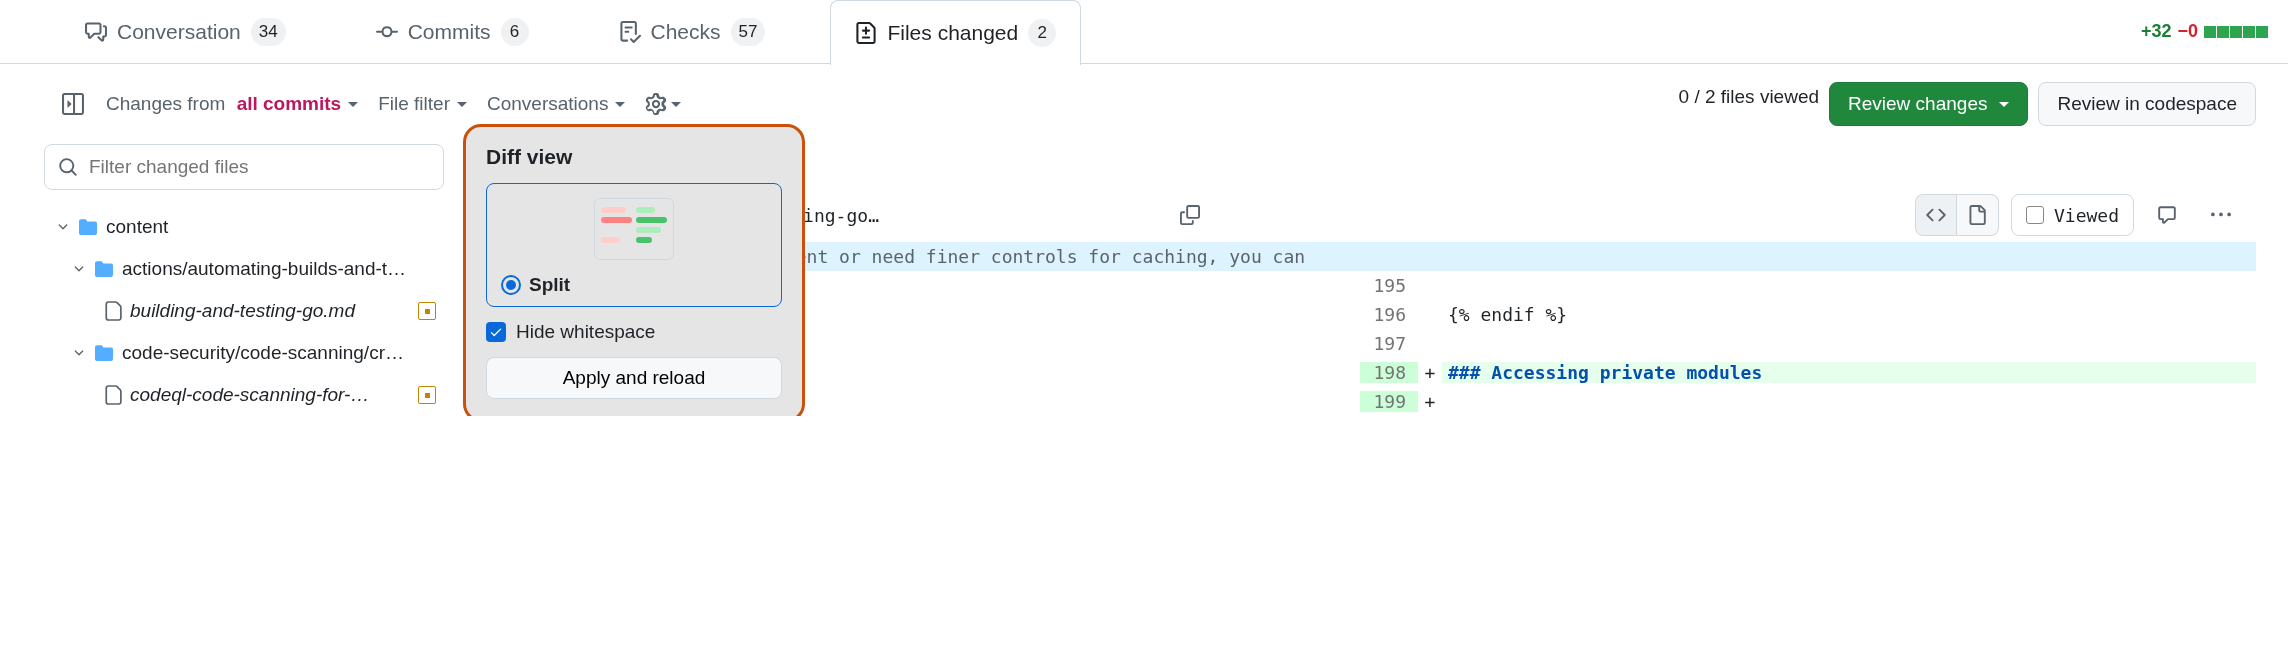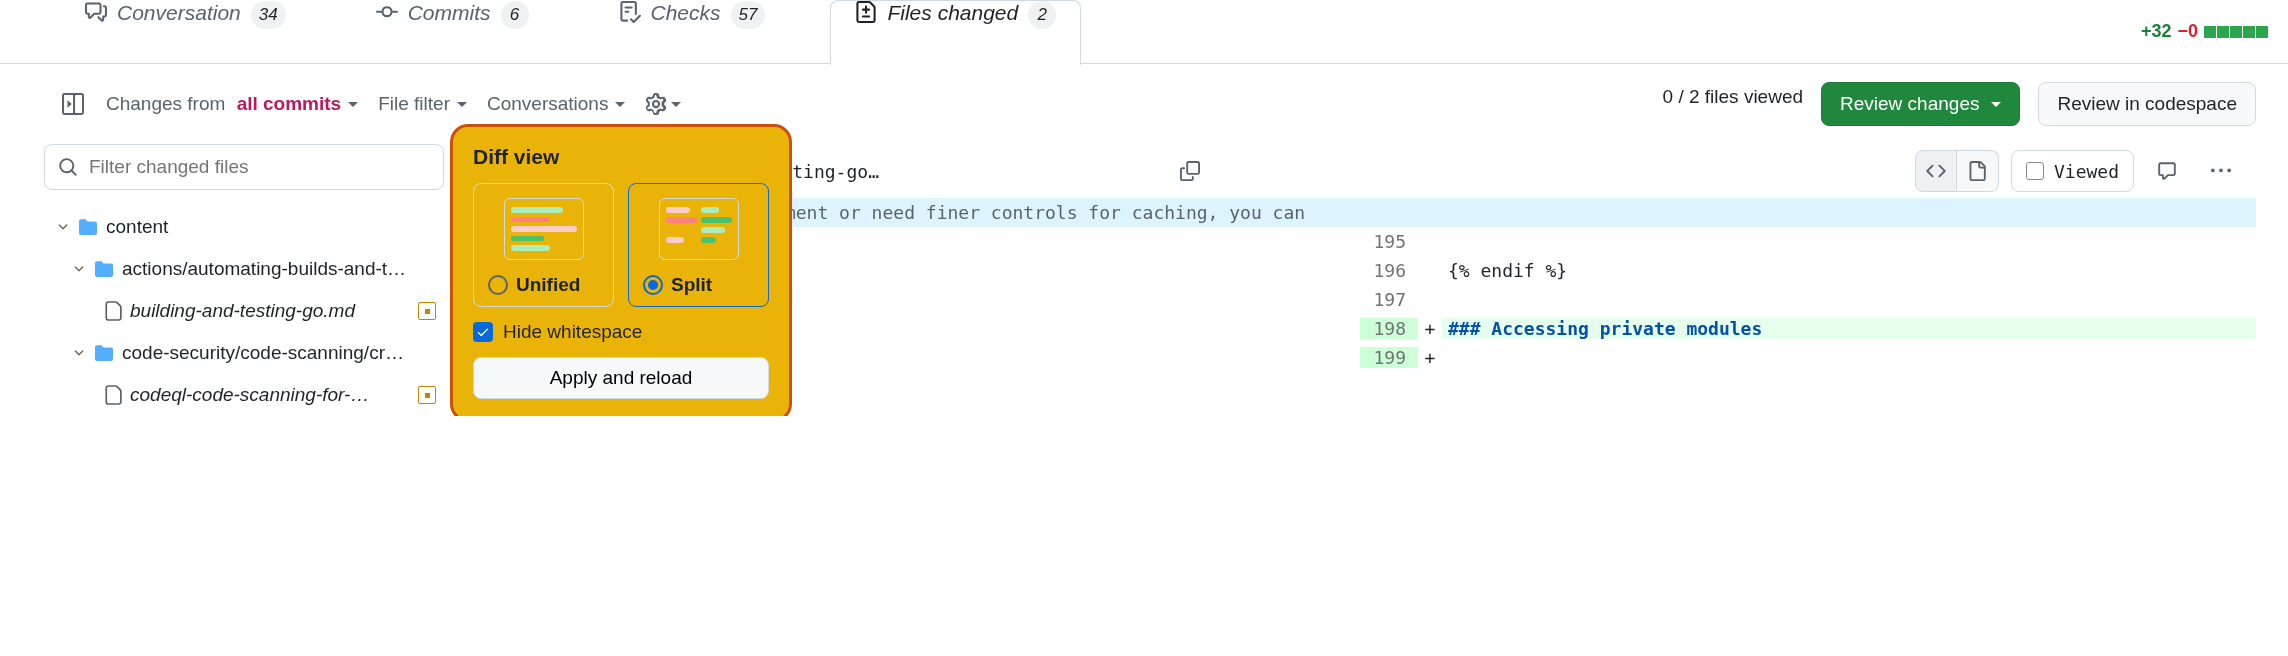--- a/index.html
+++ b/index.html
@@ -14,32 +14,31 @@
 
 .tab-nav {
   display: flex;
   align-items: center;
   border-bottom: 1px solid #d1d9e0;
   padding-left: 60px;
   height: 64px;
 }
 .tab {
   display: flex;
-  align-items: flex-start;
+  align-items: center;
   gap: 10px;
   padding: 0 24px;
   height: 64px;
   color: #59636e;
   cursor: pointer;
   font-size: 21px;
   border: 1px solid transparent;
   border-bottom: none;
   border-top-left-radius: 8px;
   border-top-right-radius: 8px;
-  font-style: italic;
 }
 .tab.selected {
   background: #fff;
   border-color: #d1d9e0;
   color: #1f2328;
   margin-bottom: -1px;
   height: 65px;
 }
 .tab svg { fill: currentColor; }
 .counter {
@@ -96,21 +95,21 @@
 .dropdown-link strong { color: #be185d; font-weight: 600; }
 .caret {
   display: inline-block;
   width: 0; height: 0;
   border-left: 5px solid transparent;
   border-right: 5px solid transparent;
   border-top: 5px solid currentColor;
   margin-left: 4px;
 }
 .gear-btn { display: flex; align-items: center; color: #59636e; }
-.toolbar-right { margin-left: auto; display: flex; align-items: center; gap: 18px; }
+.toolbar-right { margin-left: auto; display: flex; align-items: center; gap: 10px; }
 .files-viewed { color: #1f2328; font-size: 19px; }
 .progress { width: 140px; height: 10px; }
 .btn {
   display: inline-flex;
   align-items: center;
   justify-content: center;
   gap: 8px;
   padding: 8px 18px;
   font-size: 19px;
   font-weight: 500;
@@ -126,20 +125,21 @@
   border-color: #1f793a;
   color: #fff;
 }
 
 
 .main {
   display: flex;
   padding: 0 32px 0 44px;
   gap: 20px;
   position: relative;
+  align-items: flex-end;
 }
 .sidebar { width: 400px; flex-shrink: 0; }
 .filter-input {
   width: 100%;
   height: 46px;
   border: 1px solid #d1d9e0;
   border-radius: 8px;
   padding: 0 14px 0 44px;
   font-size: 19px;
   background: #fff;
@@ -178,23 +178,23 @@
 .modified-dot::after {
   content: "";
   width: 5px; height: 5px;
   background: #bf8700;
 }
 
 
 .popover {
   position: absolute;
   top: -20px;
-  left: 450px;
+  left: 463px;
   width: 342px;
-  background: #eab308;
+  background: #e5e5e5;
   border: 3px solid #c9510c;
   border-radius: 18px;
   padding: 18px 20px 20px;
   z-index: 100;
 }
 .popover h3 { font-size: 21px; margin-bottom: 14px; }
 .diff-options { display: flex; gap: 14px; margin-bottom: 14px; }
 .diff-card {
   flex: 1;
   border: 1px solid #d1d9e0;
@@ -461,33 +461,20 @@
           </svg>
         <span class="file-name">codeql-code-scanning-for-…</span>
         <span class="modified-dot"></span>
       </li>
     </ul>
   </aside>
 
   <div class="popover">
     <h3>Diff view</h3>
     <div class="diff-options">
-      <div class="diff-card">
-        <div class="diff-preview">
-          <div class="diff-line g w-80"></div>
-          <div class="diff-line rd w-60"></div>
-          <div class="diff-line r w-100"></div>
-          <div class="diff-line gd w-50"></div>
-          <div class="diff-line g w-60"></div>
-        </div>
-        <div class="diff-card-label">
-            <span class="radio"></span>
-            <span>Unified</span>
-          </div>
-      </div>
       <div class="diff-card selected">
         <div class="diff-preview split">
           <div>
             <div class="diff-line r w-80"></div>
             <div class="diff-line rd w-100"></div>
             <div style="height:6px"></div>
             <div class="diff-line r w-60"></div>
           </div>
           <div>
             <div class="diff-line g w-60"></div>

